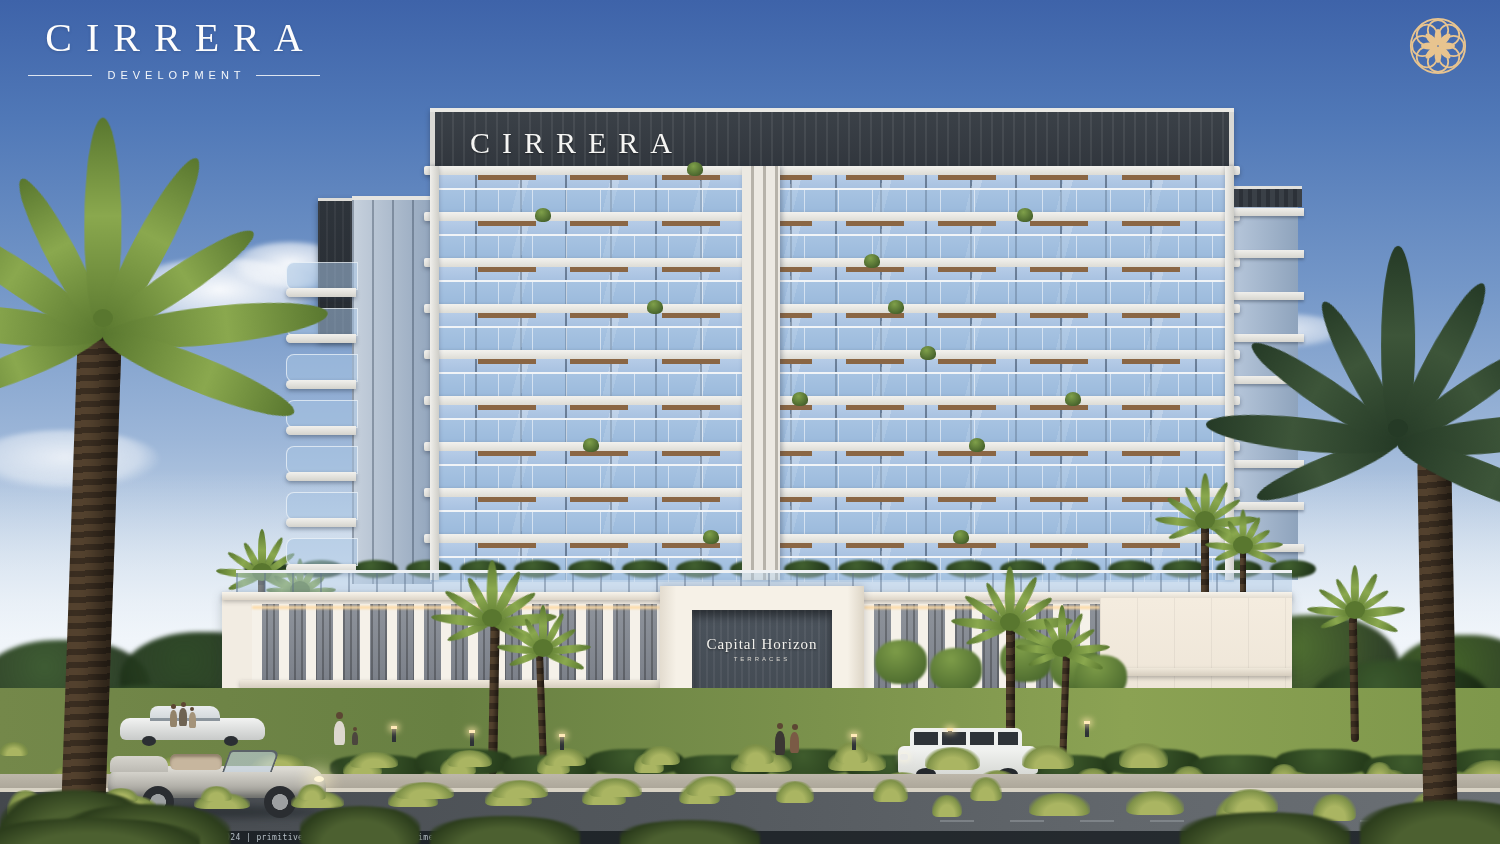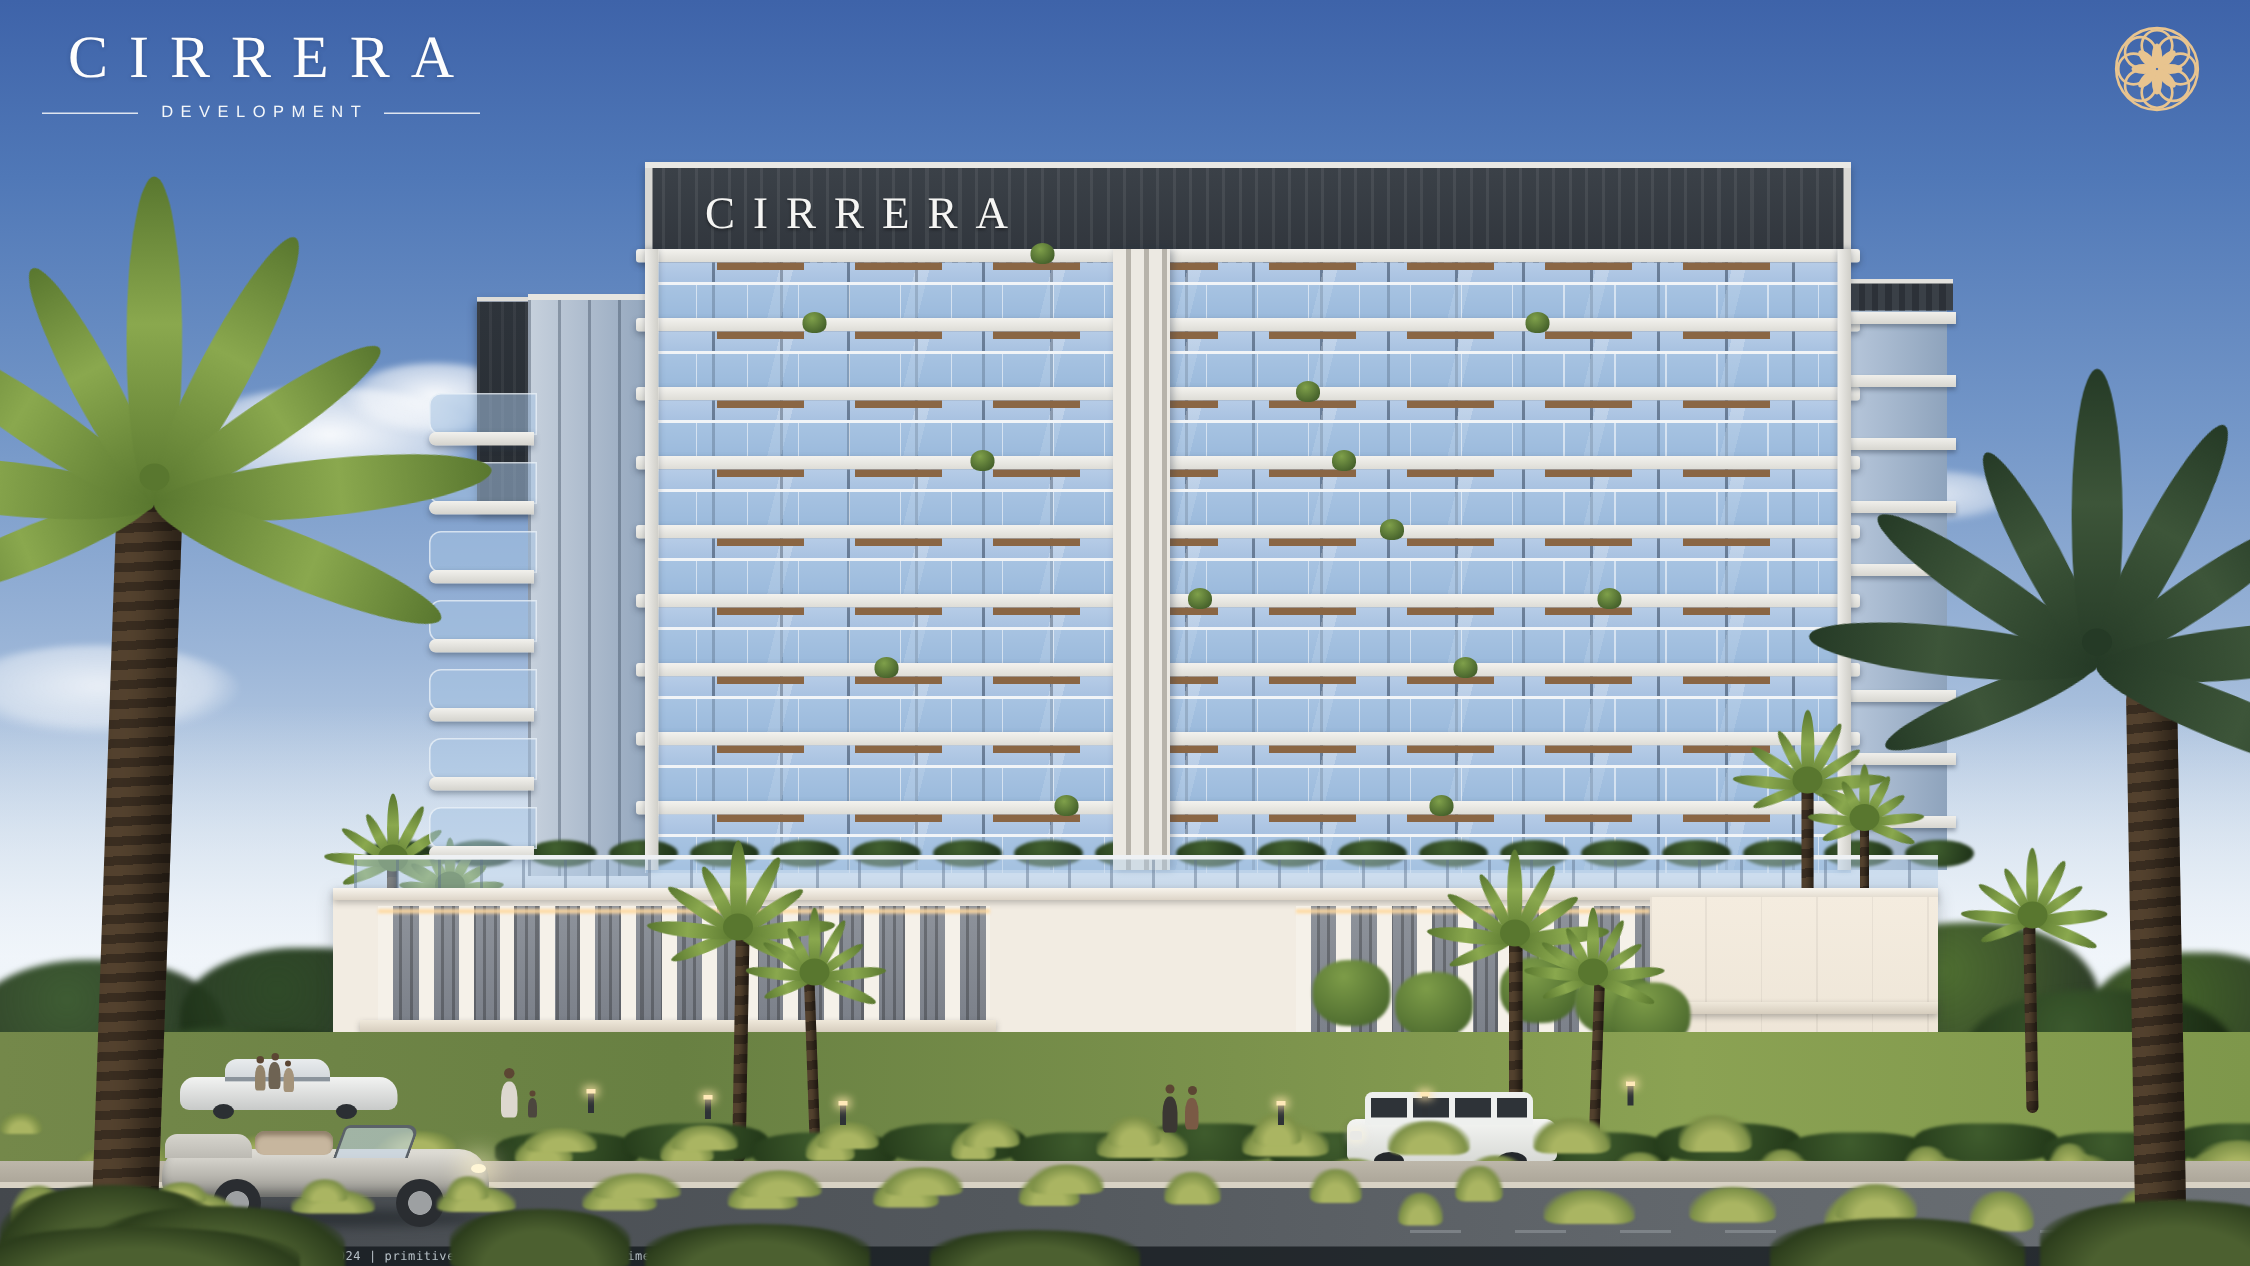--- a/index.html
+++ b/index.html
@@ -247,20 +247,29 @@
       <div style="position: absolute; left: 930px; top: 648px; width: 52px; height: 44px; z-index: 10; border-radius: 45%; filter: blur(1px); background: radial-gradient(circle at 40% 25%, rgb(125, 156, 72), rgb(76, 106, 46) 80%);"></div>
       <div style="position: absolute; left: 1000px; top: 638px; width: 52px; height: 44px; z-index: 10; border-radius: 45%; filter: blur(1px); background: radial-gradient(circle at 40% 25%, rgb(125, 156, 72), rgb(76, 106, 46) 80%);"></div>
       <div style="position: absolute; left: 1050px; top: 646px; width: 52px; height: 44px; z-index: 10; border-radius: 45%; filter: blur(1px); background: radial-gradient(circle at 40% 25%, rgb(125, 156, 72), rgb(76, 106, 46) 80%);"></div>
       <div style="position: absolute; left: 1075px; top: 655px; width: 52px; height: 44px; z-index: 10; border-radius: 45%; filter: blur(1px); background: radial-gradient(circle at 40% 25%, rgb(125, 156, 72), rgb(76, 106, 46) 80%);"></div>
     </div>
 
   <div class="abs" style="left:1100px;top:598px;width:192px;height:176px;z-index:9;background:repeating-linear-gradient(90deg,rgba(0,0,0,.05) 0 1px,rgba(0,0,0,0) 1px 37px),linear-gradient(180deg,#f4ecdf,#e9e0d1);"></div>
   <div class="abs band-cornice" style="left:1100px;top:668px;width:192px;z-index:9;"></div>
   <div class="abs" style="left:1112px;top:700px;width:44px;height:62px;z-index:9;background:#3c4247;"></div>
 
+  <div id="portal" class="abs">
+    <div id="portal-inner">
+      <div id="entrance-sign">
+        <div id="entrance-title">Capital Horizon</div>
+        <div id="entrance-sub">TERRACES</div>
+      </div>
+      <div id="lobby"></div>
+    </div>
+  </div>
 
   <div id="lawn" class="abs"></div>
   <div class="abs" style="left:700px;top:775px;width:122px;height:16px;z-index:12;background:#cfc8b6;"></div>
   <div id="hedges">
       <div style="position: absolute; left: 330px; top: 755.023px; width: 96px; height: 26px; z-index: 11; border-radius: 40%; filter: blur(1px); background: radial-gradient(circle at 45% 25%, rgb(63, 92, 45), rgb(36, 58, 26) 85%);"></div>
       <div style="position: absolute; left: 416px; top: 749.023px; width: 96px; height: 26px; z-index: 11; border-radius: 40%; filter: blur(1px); background: radial-gradient(circle at 45% 25%, rgb(63, 92, 45), rgb(36, 58, 26) 85%);"></div>
       <div style="position: absolute; left: 502px; top: 755.023px; width: 96px; height: 26px; z-index: 11; border-radius: 40%; filter: blur(1px); background: radial-gradient(circle at 45% 25%, rgb(63, 92, 45), rgb(36, 58, 26) 85%);"></div>
       <div style="position: absolute; left: 588px; top: 749.023px; width: 96px; height: 26px; z-index: 11; border-radius: 40%; filter: blur(1px); background: radial-gradient(circle at 45% 25%, rgb(63, 92, 45), rgb(36, 58, 26) 85%);"></div>
       <div style="position: absolute; left: 674px; top: 755.023px; width: 96px; height: 26px; z-index: 11; border-radius: 40%; filter: blur(1px); background: radial-gradient(circle at 45% 25%, rgb(63, 92, 45), rgb(36, 58, 26) 85%);"></div>
       <div style="position: absolute; left: 760px; top: 749.023px; width: 96px; height: 26px; z-index: 11; border-radius: 40%; filter: blur(1px); background: radial-gradient(circle at 45% 25%, rgb(63, 92, 45), rgb(36, 58, 26) 85%);"></div>

